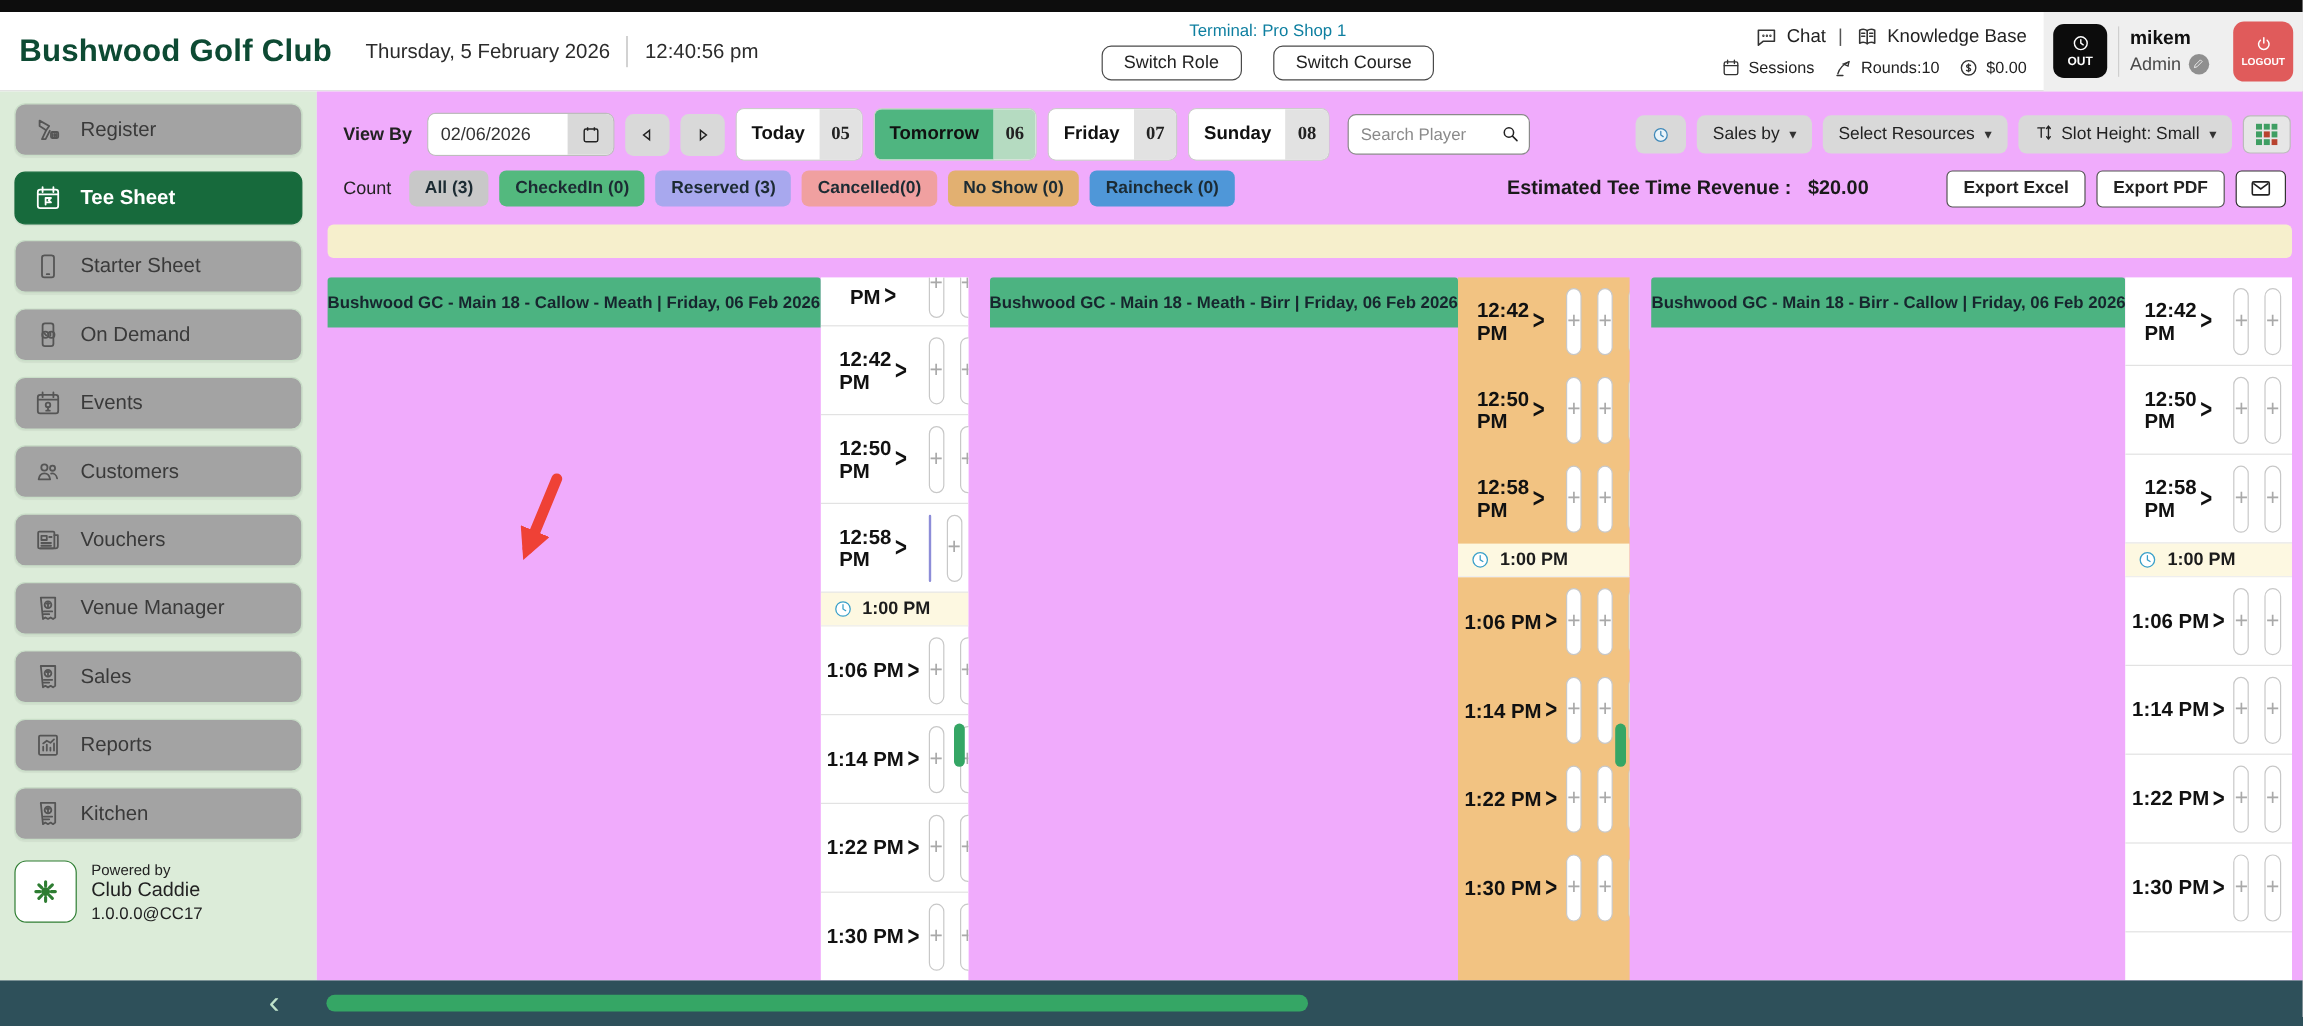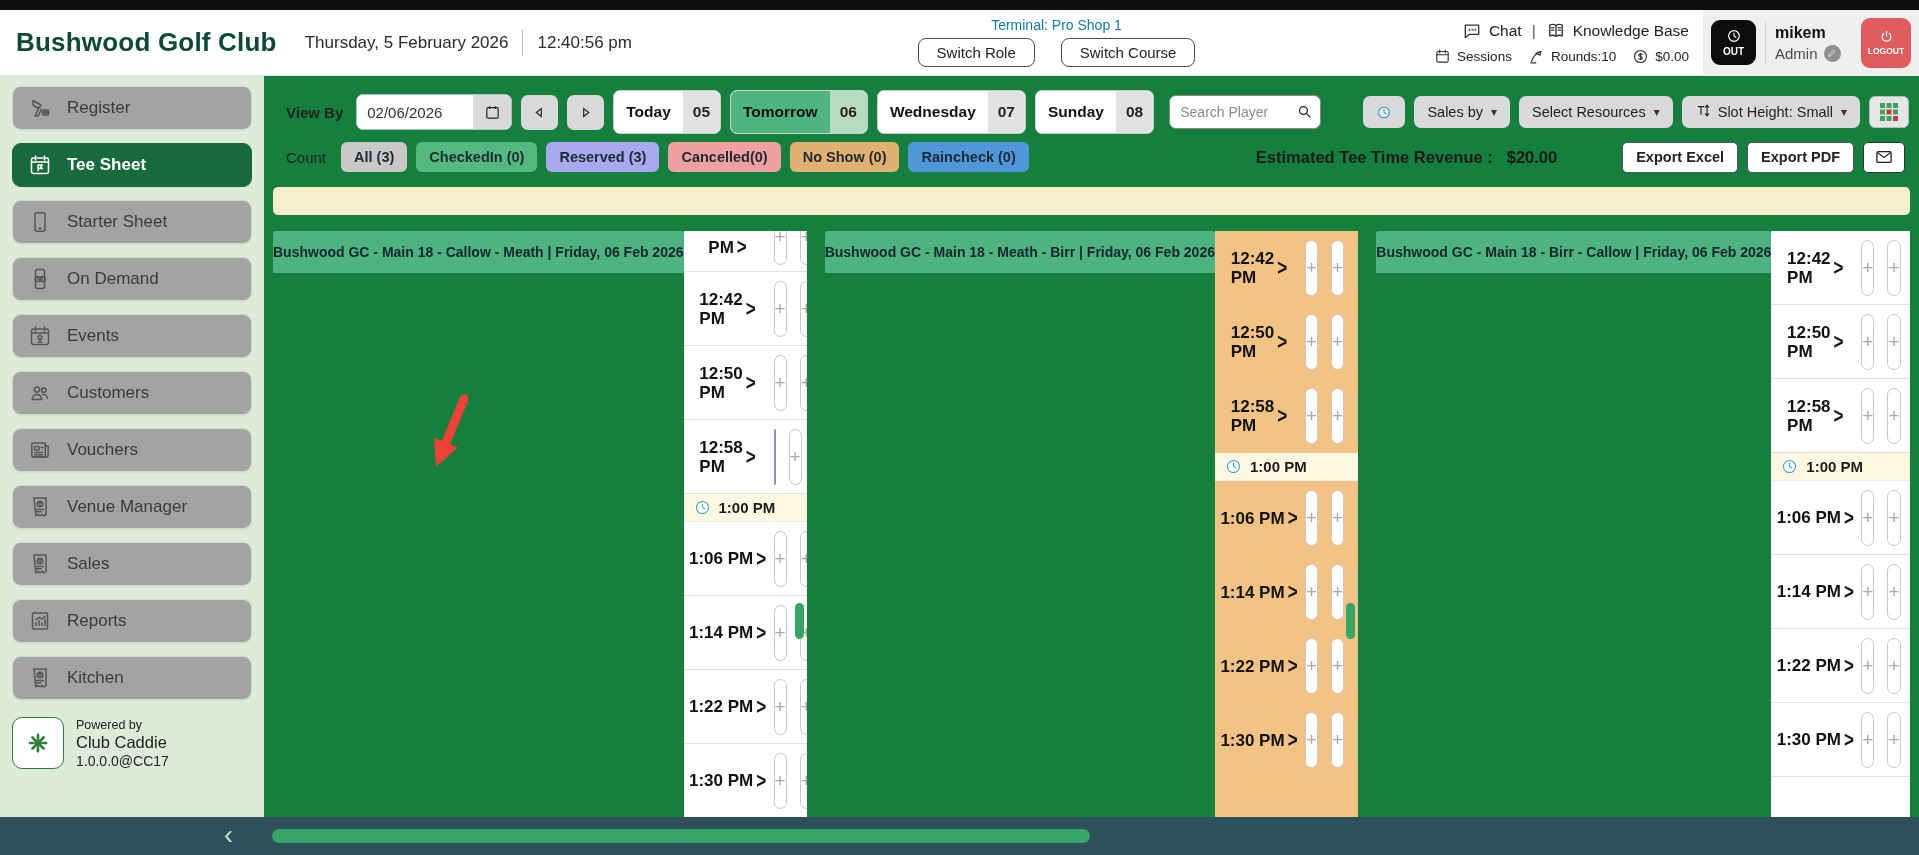--- a/index.html
+++ b/index.html
@@ -45,31 +45,31 @@
   .nav-label{font-size:17px;color:#3a3a3a;}
   .nav-item.active .nav-label{color:#fff;font-weight:bold;}
   .powered{margin-top:4px;display:flex;gap:12px;align-items:center;}
   .gear-btn{width:52px;height:52px;background:#fff;border:1.5px solid #2e7d32;border-radius:10px;display:flex;align-items:center;justify-content:center;cursor:pointer;}
   .gear-btn svg{width:26px;height:26px;stroke:#2e7d32;fill:#2e7d32;stroke-width:2.4;stroke-linecap:round;}
   .powered-txt{display:flex;flex-direction:column;gap:1px;color:#222;}
   .p-small{font-size:12.5px;}
   .p-brand{font-size:16.5px;font-weight:500;}
   .p-ver{font-size:14px;}
   
-  .content{flex:1;display:flex;flex-direction:column;min-width:0;background:#15803d;}
+  .content{flex:1;display:flex;flex-direction:column;min-width:0;background:#f0abfc;}
   .row1{margin-top:16px;height:40px;display:flex;align-items:center;gap:9px;padding:0 10px 0 22px;}
   .viewby{font-size:15px;font-weight:bold;color:#222;margin-right:4px;}
   .date-group{display:flex;height:36px;border:1px solid #bdbdbd;border-radius:7px;overflow:hidden;background:#fff;}
   .date-group input{border:none;outline:none;width:116px;padding:0 10px;font-size:15px;color:#333;}
   .cal-seg{width:38px;background:#d9d9d9;display:flex;align-items:center;justify-content:center;cursor:pointer;}
   .cal-seg svg,.nav-arrow svg{width:17px;height:17px;stroke:#222;fill:none;stroke-width:1.7;}
   .nav-arrow{width:37px;height:35px;background:#d9d9d9;border:none;border-radius:7px;display:flex;align-items:center;justify-content:center;cursor:pointer;}
   .day-btn{display:flex;height:44px;border:1px solid #ccc;border-radius:7px;overflow:hidden;cursor:pointer;background:#fff;}
   .day-label{display:flex;align-items:center;padding:0 12px;font-size:15.5px;font-weight:bold;color:#111;background:#fff;}
-  .day-num{display:flex;align-items:center;padding:0 10px;font-size:15.5px;font-weight:bold;color:#222;background:#e2e2e2;}
+  .day-num{display:flex;align-items:center;padding:0 10px;font-size:15.5px;font-weight:bold;color:#222;background:#e2e2e2;font-family:Liberation Serif, serif;}
   .day-btn.selected .day-label{background:#4fb580;}
   .day-btn.selected .day-num{background:#b5dbc1;}
   .search-box{position:relative;margin-left:6px;}
   .search-box input{width:152px;height:34px;border:1px solid #8a8a8a;border-radius:7px;padding:0 30px 0 10px;font-size:14px;color:#333;outline:none;}
   .search-box input::placeholder{color:#8a8a8a;}
   .search-box svg{position:absolute;right:8px;top:8px;width:17px;height:17px;stroke:#222;fill:none;stroke-width:1.8;stroke-linecap:round;}
   .row1-right{margin-left:auto;display:flex;align-items:center;gap:9px;}
   .gray-btn{height:32px;background:#d9d9d9;border:none;border-radius:7px;display:flex;align-items:center;gap:6px;padding:0 13px;font-size:14.5px;color:#222;cursor:pointer;white-space:nowrap;}
   .gray-btn.dd::after{content:"▾";font-size:12px;color:#333;margin-left:2px;}
   .clock-btn{width:42px;}
@@ -373,21 +373,21 @@
         <div id="day-buttons" style="display:flex;gap:9px;">
             <div class="day-btn">
               <span class="day-label">Today</span>
               <span class="day-num">05</span>
             </div>
             <div class="day-btn selected">
               <span class="day-label">Tomorrow</span>
               <span class="day-num">06</span>
             </div>
             <div class="day-btn">
-              <span class="day-label">Wednesday</span>
+              <span class="day-label">Friday</span>
               <span class="day-num">07</span>
             </div>
             <div class="day-btn">
               <span class="day-label">Sunday</span>
               <span class="day-num">08</span>
             </div>
           </div>
         <div class="search-box">
           <input placeholder="Search Player" style="">
           <svg viewBox="0 0 24 24">

